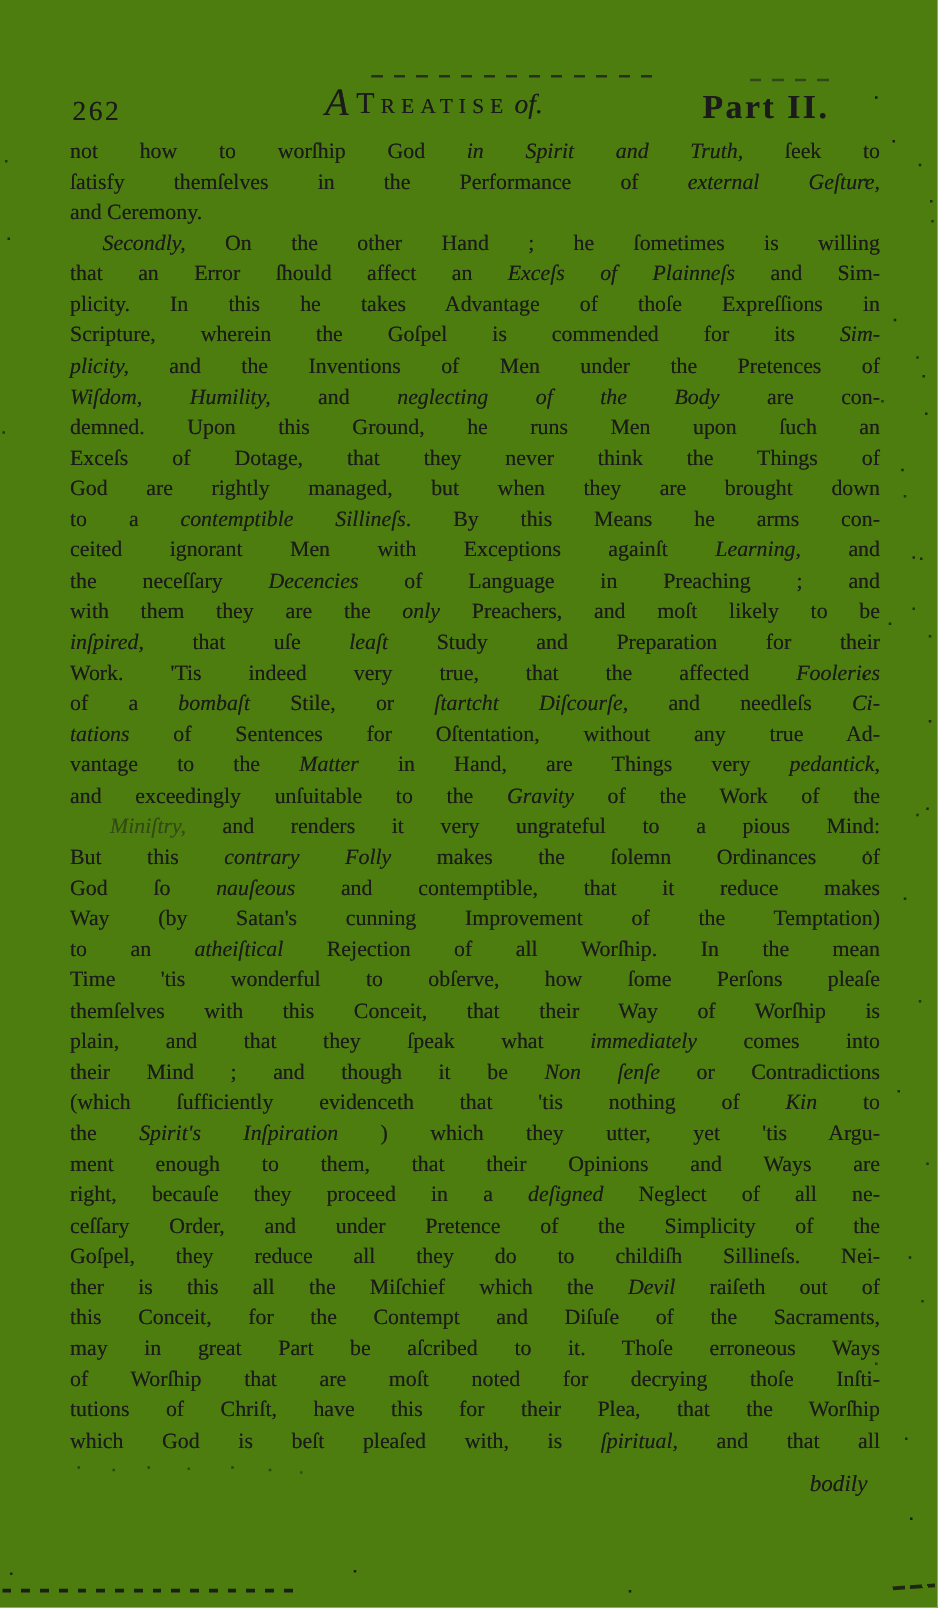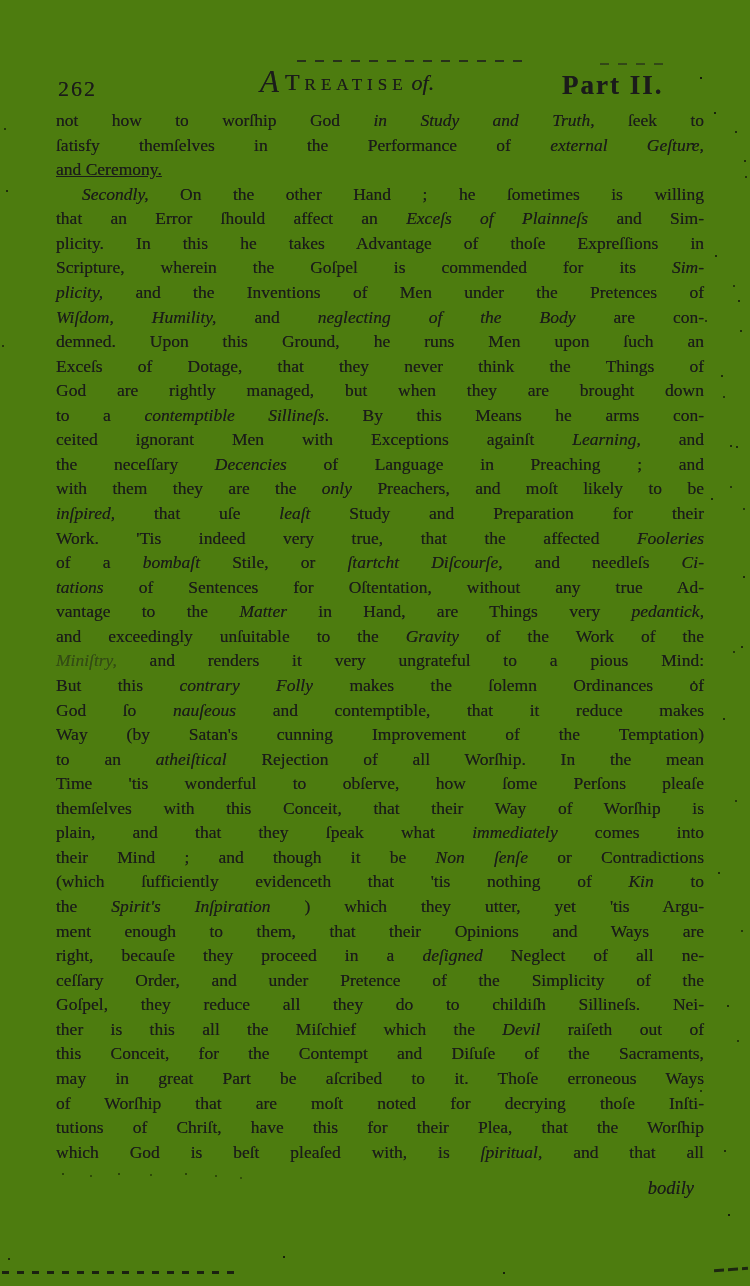--- a/index.html
+++ b/index.html
@@ -40,24 +40,24 @@
   .body-text {
     position:absolute; left:56px; top:108px; width:648px;
     font-size:17.5px; line-height:24.57px;
   }
   .line {
     text-align:justify;
     text-align-last:justify;
     height:24.57px;
     white-space:normal;
   }
-  .line.para-end { text-align:center; text-align-last:left;text-decoration:underline; }
+  .line.para-end { text-align:center; text-align-last:left; }
   .line.indent { text-indent:26px; }
   .line i { font-style:italic; }
-  .line .faded { opacity:0.5; filter:blur(0.45px); }
+  .line .faded { opacity:0.5; filter:blur(0.45px);margin-left:32px; }
 
   
   .catchword {
     position:absolute; right:56px; top:1178px;
     font-style:italic; font-size:18.5px;
   }
 
   
   .dash-artifact {
     position:absolute; height:2px; opacity:0.8;
@@ -114,21 +114,21 @@
   <span class="page-number">262</span>
 
   <span class="running-title"><i class="title-initial">A</i><span class="title-word">Treatise</span><i class="title-of">of.</i></span>
 
   <span class="part-label">Part II.</span>
 
   <div class="dash-artifact dash-title"></div>
   <div class="dash-artifact dash-part"></div>
 
   <div class="body-text">
-      <div class="line"><span>not how to worſhip God </span><i>in Study and Truth,</i><span> ſeek to</span></div>
+      <div class="line"><span>not how to worſhip God </span><i>in Spirit and Truth,</i><span> ſeek to</span></div>
       <div class="line"><span>ſatisfy themſelves in the Performance of </span><i>external Geſture,</i></div>
       <div class="line para-end"><span>and Ceremony.</span></div>
       <div class="line indent"><i>Secondly,</i><span> On the other Hand ; he ſometimes is willing</span></div>
       <div class="line"><span>that an Error ſhould affect an </span><i>Exceſs of Plainneſs</i><span> and Sim-</span></div>
       <div class="line"><span>plicity. In this he takes Advantage of thoſe Expreſſions in</span></div>
       <div class="line"><span>Scripture, wherein the Goſpel is commended for its </span><i>Sim-</i></div>
       <div class="line"><i>plicity,</i><span> and the Inventions of Men under the Pretences of</span></div>
       <div class="line"><i>Wiſdom, Humility,</i><span> and </span><i>neglecting of the Body</i><span> are con-</span></div>
       <div class="line"><span>demned. Upon this Ground, he runs Men upon ſuch an</span></div>
       <div class="line"><span>Exceſs of Dotage, that they never think the Things of</span></div>

